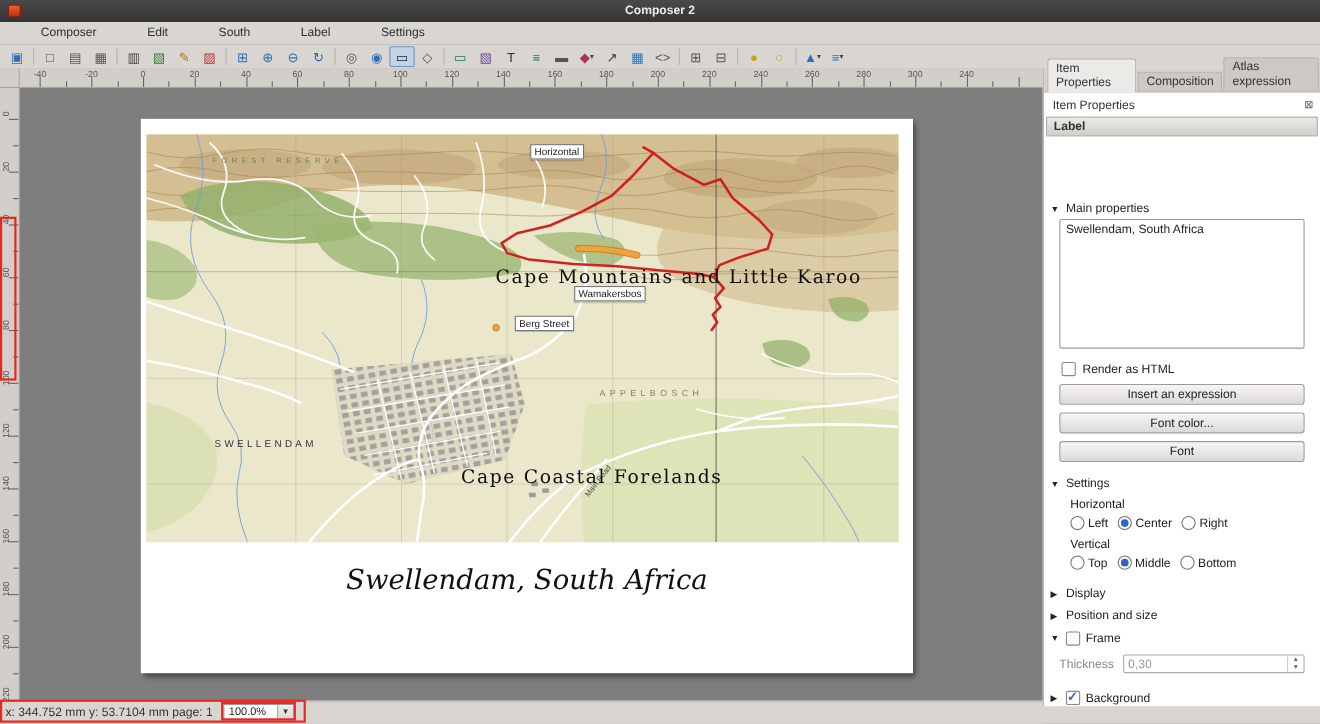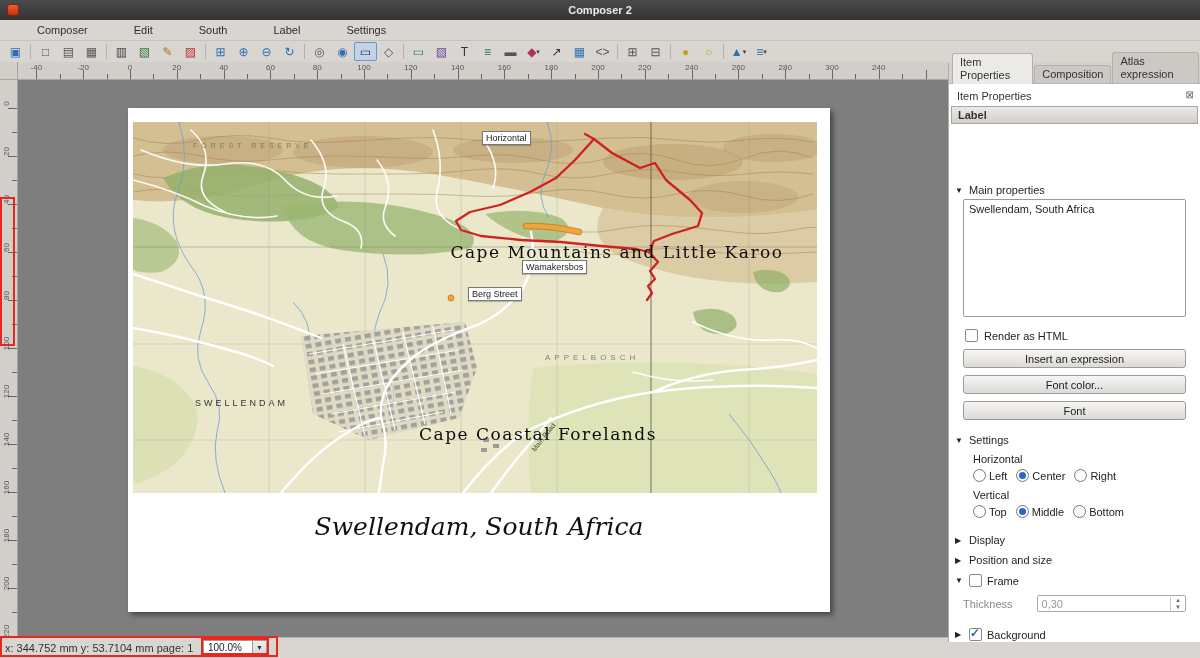--- a/index.html
+++ b/index.html
@@ -74,21 +74,21 @@
   .cb.checked::after{content:"✓";position:absolute;top:-3px;left:0;font-size:12px;font-weight:bold;color:#2a66c8;}
   .pbtn{margin:7px 14px 0;height:17px;background:linear-gradient(#f7f6f5,#dcdad7);border:1px solid #9e9a96;
     border-radius:3px;font-size:11px;color:#222;display:flex;align-items:center;justify-content:center;gap:5px;}
   .pbtn.disabled{color:#8a8886;background:#c8c5c1;border-color:#a8a4a0;}
   .swatch{width:10px;height:10px;background:#4a4a4a;border:1px solid #333;}
   .sub-label{font-size:11px;color:#222;margin:7px 0 0 24px;}
   .radio-row{display:flex;align-items:center;font-size:11px;color:#222;margin:4px 0 0 24px;}
   .radio{display:flex;align-items:center;gap:3px;margin-right:9px;}
   .rb{width:11px;height:11px;border:1px solid #777;border-radius:50%;background:#fdfdfd;position:relative;flex:0 0 11px;}
   .rb.checked::after{content:"";position:absolute;left:2px;top:2px;right:2px;bottom:2px;background:#2a66c8;border-radius:50%;}
-  .thick-row{display:flex;align-items:center;gap:24px;margin:8px 14px 0;font-size:11px;color:#8a8886;}
+  .thick-row{display:flex;align-items:center;gap:8px;margin:8px 14px 0;font-size:11px;color:#8a8886;}
   .spin{flex:1;height:17px;background:#fff;border:1px solid #aaa;border-radius:2px;display:flex;align-items:center;box-sizing:border-box;}
   .spin-val{flex:1;padding-left:4px;color:#999;font-size:11px;}
   .spin-btns{width:14px;display:flex;flex-direction:column;align-items:center;font-size:6px;color:#666;border-left:1px solid #ccc;line-height:7px;}
   .mt16{margin-top:16px;} .mt14{margin-top:14px;} .mt8{margin-top:8px;} .mt4{margin-top:4px;}
 
   
   .statusbar{position:absolute;left:0;bottom:0;width:948px;height:21px;background:#d9d6d2;
     border-top:1px solid #b8b4b0;font-size:11px;color:#333;display:flex;align-items:center;box-sizing:border-box;}
   .coords{margin-left:5px;white-space:nowrap;}
   .zoom-combo{position:absolute;left:203px;top:2px;width:64px;height:16px;background:#fff;

